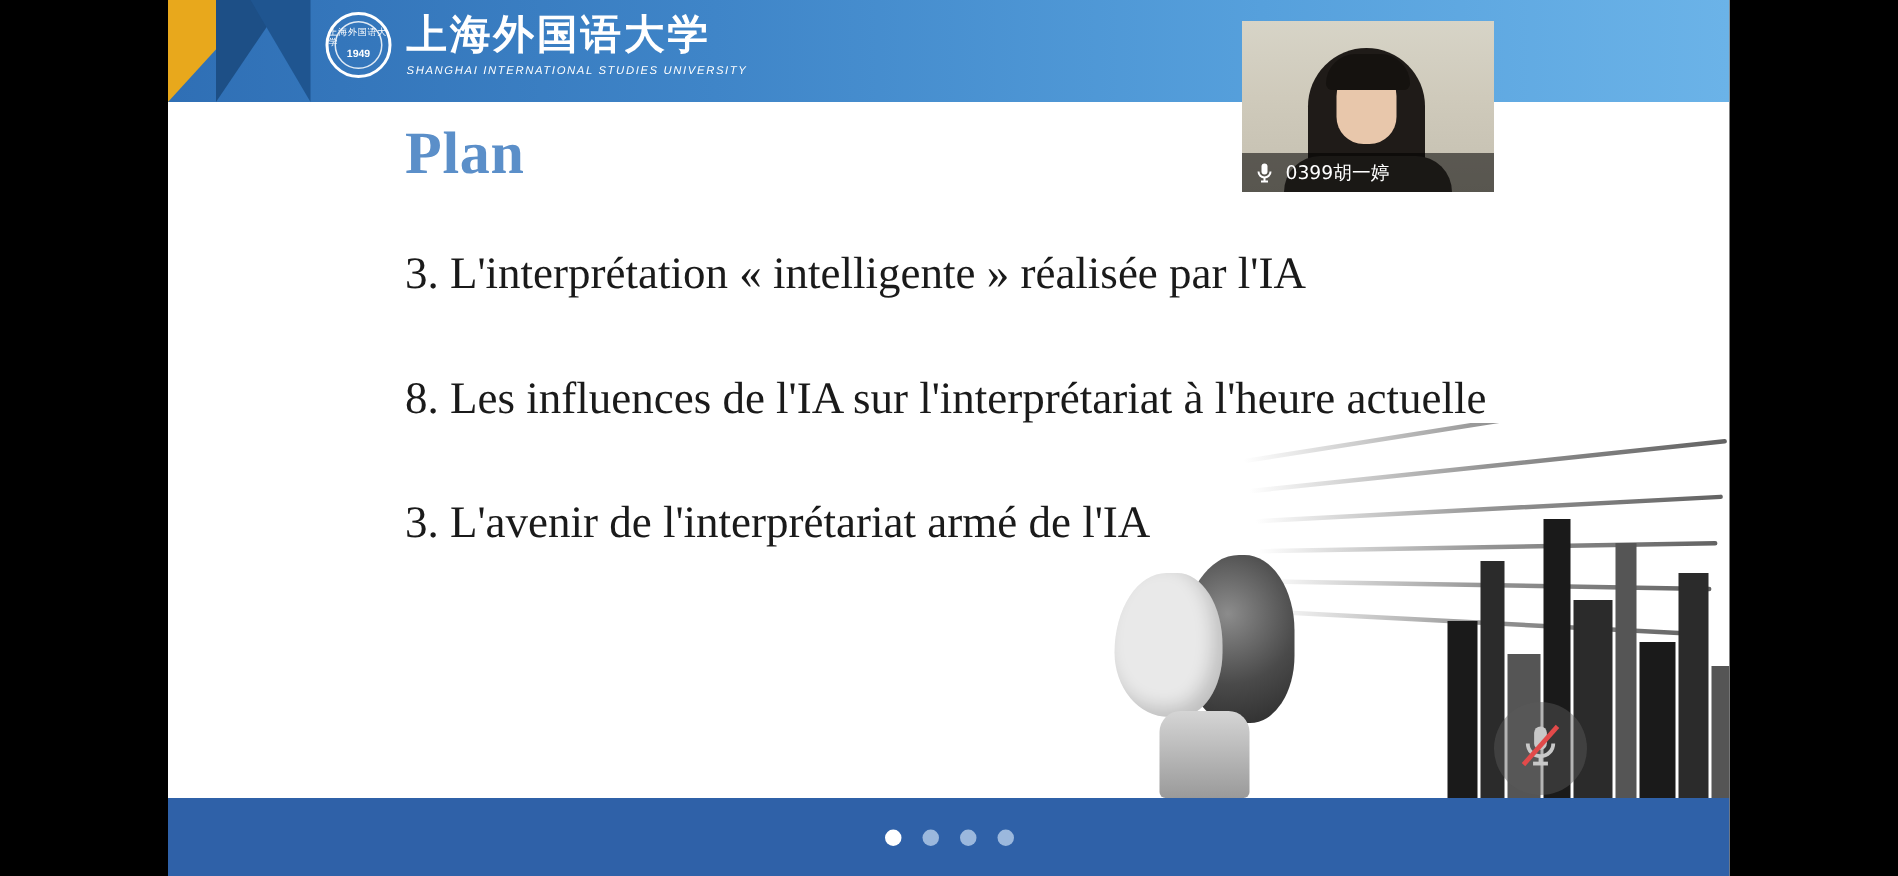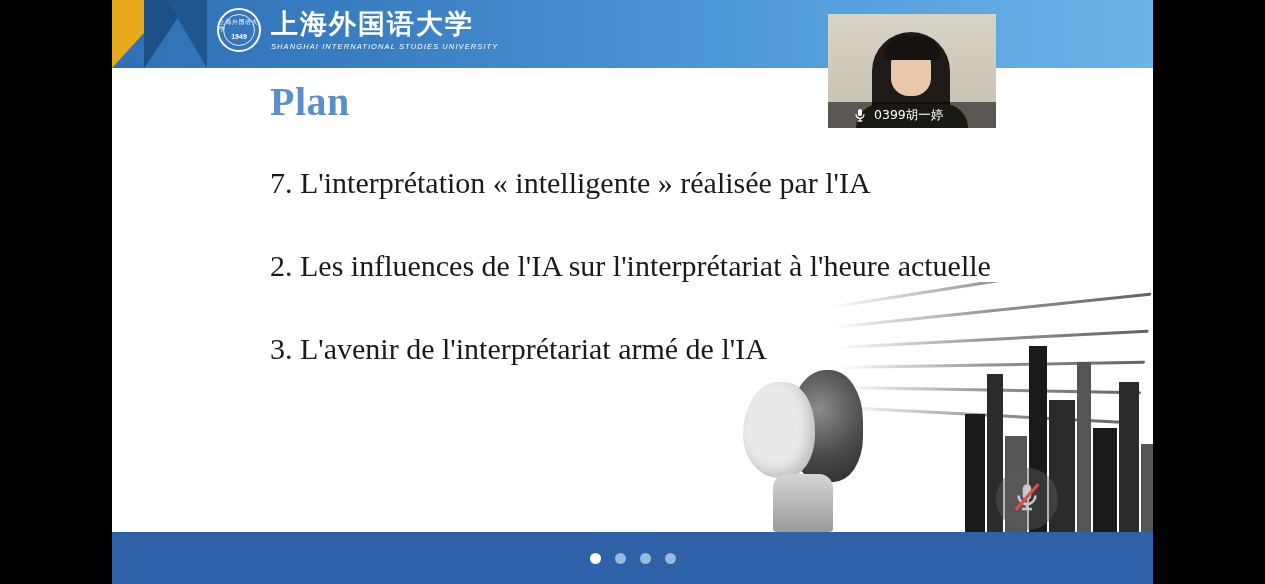--- a/index.html
+++ b/index.html
@@ -272,21 +272,21 @@
   #video-namebar {
     position: absolute;
     left: 0;
     bottom: 0;
     width: 168px;
     height: 26px;
     background: rgba(0,0,0,.55);
     display: flex;
     align-items: center;
     gap: 6px;
-    padding-left: 24px;
+    padding-left: 7px;
     box-sizing: border-box;
   }
   #video-name {
     color: #ffffff;
     font-size: 12.5px;
     font-family: "DejaVu Sans", sans-serif;
     white-space: nowrap;
   }
   .mic-icon {
     width: 16px;
@@ -328,22 +328,22 @@
         </div>
         <div>
           <div class="logo-cn">上海外国语大学</div>
           <div class="logo-en">SHANGHAI INTERNATIONAL STUDIES UNIVERSITY</div>
         </div>
       </div>
     </div>
 
     <div id="slide-title">Plan</div>
 
-    <div class="plan-item" id="plan-1">7. L'interprétation « intelligente » réalisée par l'IA</div>
-    <div class="plan-item" id="plan-2">2. Les influences de l'IA sur l'interprétariat à l'heure actuelle</div>
+    <div class="plan-item" id="plan-1">3. L'interprétation « intelligente » réalisée par l'IA</div>
+    <div class="plan-item" id="plan-2">8. Les influences de l'IA sur l'interprétariat à l'heure actuelle</div>
     <div class="plan-item" id="plan-3">3. L'avenir de l'interprétariat armé de l'IA</div>
 
     <div id="artwork">
       <div class="streak" style="left:96px; top:24px; width:330px; transform:rotate(-9deg);"></div>
       <div class="streak" style="left:100px; top:44px; width:320px; transform:rotate(-6deg);"></div>
       <div class="streak" style="left:104px; top:64px; width:312px; transform:rotate(-3deg);"></div>
       <div class="streak" style="left:106px; top:84px; width:306px; transform:rotate(-1deg);"></div>
       <div class="streak" style="left:108px; top:104px; width:300px; transform:rotate(1deg);"></div>
       <div class="streak" style="left:108px; top:124px; width:296px; transform:rotate(3deg);"></div>
 

